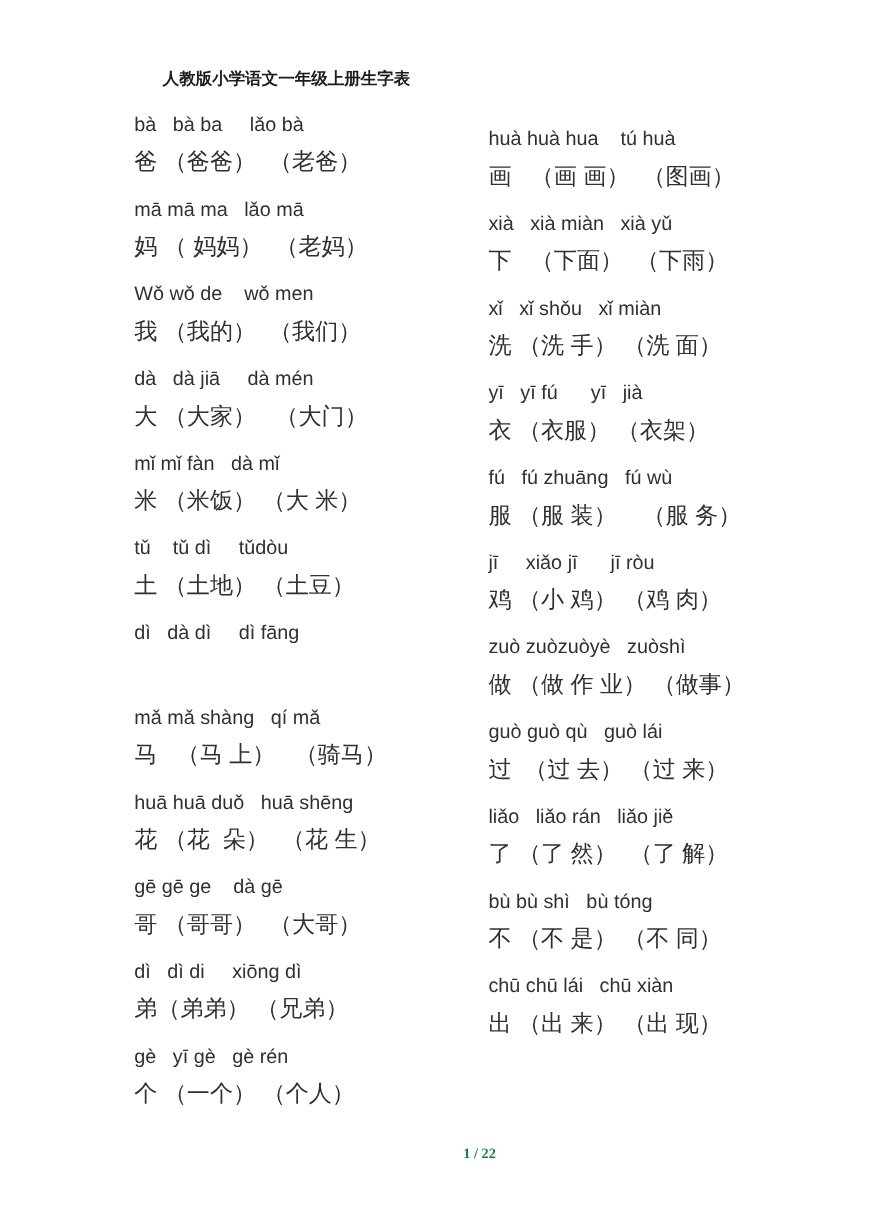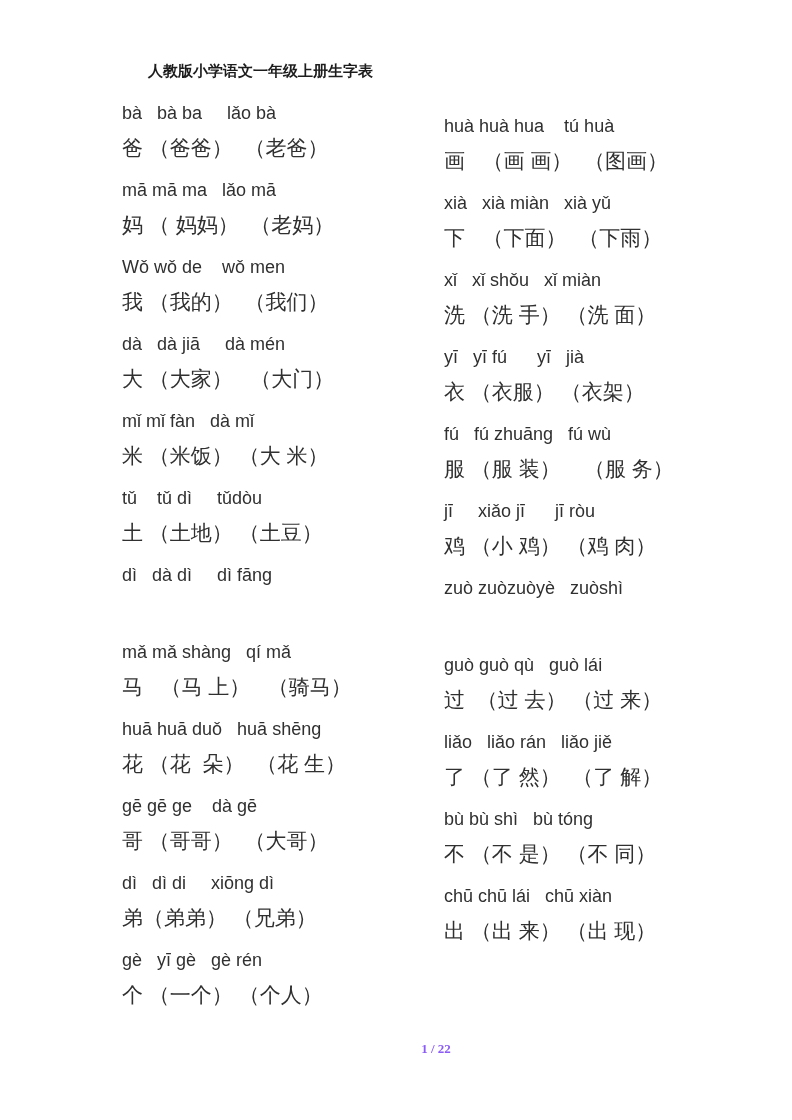--- a/index.html
+++ b/index.html
@@ -49,21 +49,21 @@
     color: #303030;
   }
   .page-num {
     position: absolute;
     top: 1041px;
     left: 436px;
     transform: translateX(-50%);
     font-family: "Liberation Serif", "DejaVu Serif", serif;
     font-weight: bold;
     font-size: 13px;
-    color: #8b5cf6;
+    color: #15803d;
     white-space: pre;
   }
 </style>
 </head>
 <body>
 
 <div class="page">
 
   <div class="doc-title">人教版小学语文一年级上册生字表</div>
 
@@ -137,20 +137,21 @@
     <div class="entry">
       <div class="pinyin">fú   fú zhuāng   fú wù</div>
       <div class="hanzi">服 （服 装）    （服 务）</div>
     </div>
     <div class="entry">
       <div class="pinyin">jī     xiǎo jī      jī ròu</div>
       <div class="hanzi">鸡 （小 鸡） （鸡 肉）</div>
     </div>
     <div class="entry">
       <div class="pinyin">zuò zuòzuòyè   zuòshì</div>
+      <div class="hanzi">做 （做 作 业） （做事）</div>
     </div>
     <div class="entry">
       <div class="pinyin">guò guò qù   guò lái</div>
       <div class="hanzi">过  （过 去） （过 来）</div>
     </div>
     <div class="entry">
       <div class="pinyin">liǎo   liǎo rán   liǎo jiě</div>
       <div class="hanzi">了 （了 然）  （了 解）</div>
     </div>
     <div class="entry">

